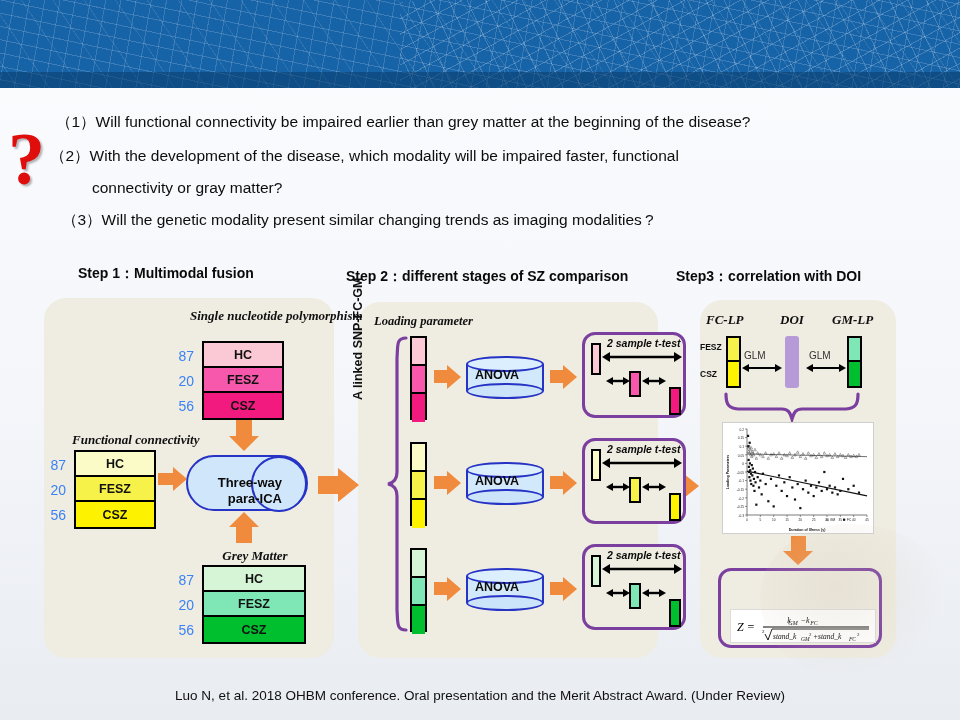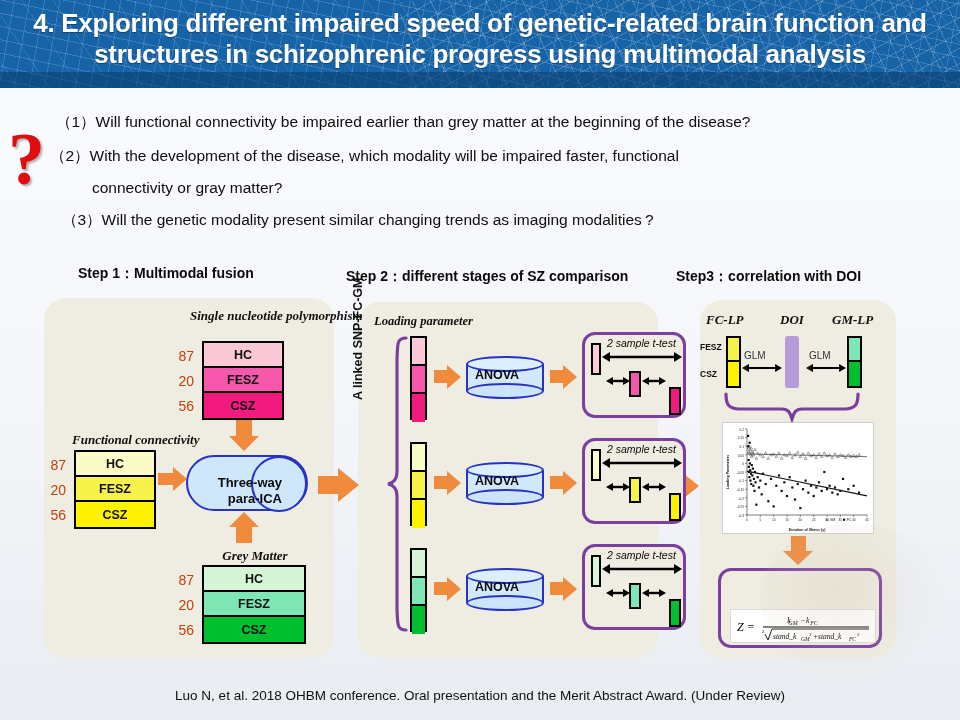--- a/index.html
+++ b/index.html
@@ -73,21 +73,21 @@
   .ital{font-style:italic;font-weight:bold;font-family:"Liberation Serif", serif;}
   .lbl{position:absolute;white-space:nowrap;}
   
   .stack{position:absolute;border:2px solid #000;box-sizing:border-box;}
   .stack .cell{
     border-bottom:2px solid #000;box-sizing:border-box;
     display:flex;align-items:center;justify-content:center;
     font-size:12.5px;font-weight:bold;color:#111;
   }
   .stack .cell:last-child{border-bottom:none;}
-  .counts{position:absolute;text-align:left;font-size:14px;color:#c2410c;line-height:1;}
+  .counts{position:absolute;text-align:left;font-size:14px;color:#3b82f6;line-height:1;}
   .counts div{height:25px;display:flex;align-items:center;justify-content:flex-end;}
   
   #ica{
     position:absolute;left:186px;top:455px;width:122px;height:56px;
     border:2px solid #2633c4;border-radius:28px;background:#cfe6fb;box-sizing:border-box;
   }
   #ica .circ{
     position:absolute;right:-1px;top:-1px;width:56px;height:56px;border-radius:50%;
     border:2px solid #2633c4;box-sizing:border-box;background:#cfe6fb;
   }
@@ -117,21 +117,21 @@
   
   .strip{position:absolute;width:17px;border:2px solid #000;box-sizing:border-box;}
   .strip div{border-bottom:2px solid #000;box-sizing:border-box;}
   .strip div:last-child{border-bottom:none;}
   
   .ttbox{
     position:absolute;width:104px;height:86px;border:3px solid #7b3fa0;
     border-radius:13px;box-sizing:border-box;background:#efece1;
   }
   .ttbox .cap{
-    position:absolute;left:22px;top:2px;font-size:10.5px;font-weight:normal;
+    position:absolute;left:22px;top:2px;font-size:10.5px;font-weight:bold;
     font-style:italic;white-space:nowrap;color:#0a0a0a;
   }
   .tbar{position:absolute;border:2px solid #000;box-sizing:border-box;}
   
   .s3bar{position:absolute;width:15px;border:2px solid #000;box-sizing:border-box;}
   .s3bar div{border-bottom:2px solid #000;box-sizing:border-box;}
   .s3bar div:last-child{border-bottom:none;}
   
   #scatter{
     position:absolute;left:722px;top:422px;width:152px;height:112px;background:#fff;
@@ -163,21 +163,20 @@
     opacity:.85;
   }
 </style>
 </head>
 <body>
 
 <div id="banner">
   <div class="mesh"></div>
   <div class="meshb"></div>
   <div class="dark"></div>
-  <h1>4. Exploring different impaired speed of genetic-related brain function and structures in schizophrenic progress using multimodal analysis</h1>
 </div>
 
 <div id="qmark">?</div>
 <div class="qline" id="q1">（1）Will functional connectivity be impaired earlier than grey matter at the beginning of the disease?</div>
 <div class="qline" id="q2">（2）With the development of the disease, which modality will be impaired faster, functional</div>
 <div class="qline" id="q2b">connectivity or gray matter?</div>
 <div class="qline" id="q3">（3）Will the genetic modality present similar changing trends as imaging modalities ?</div>
 
 <div class="step-cap" id="cap1">Step 1：Multimodal fusion</div>
 <div class="step-cap" id="cap2">Step 2：different stages of SZ comparison</div>

